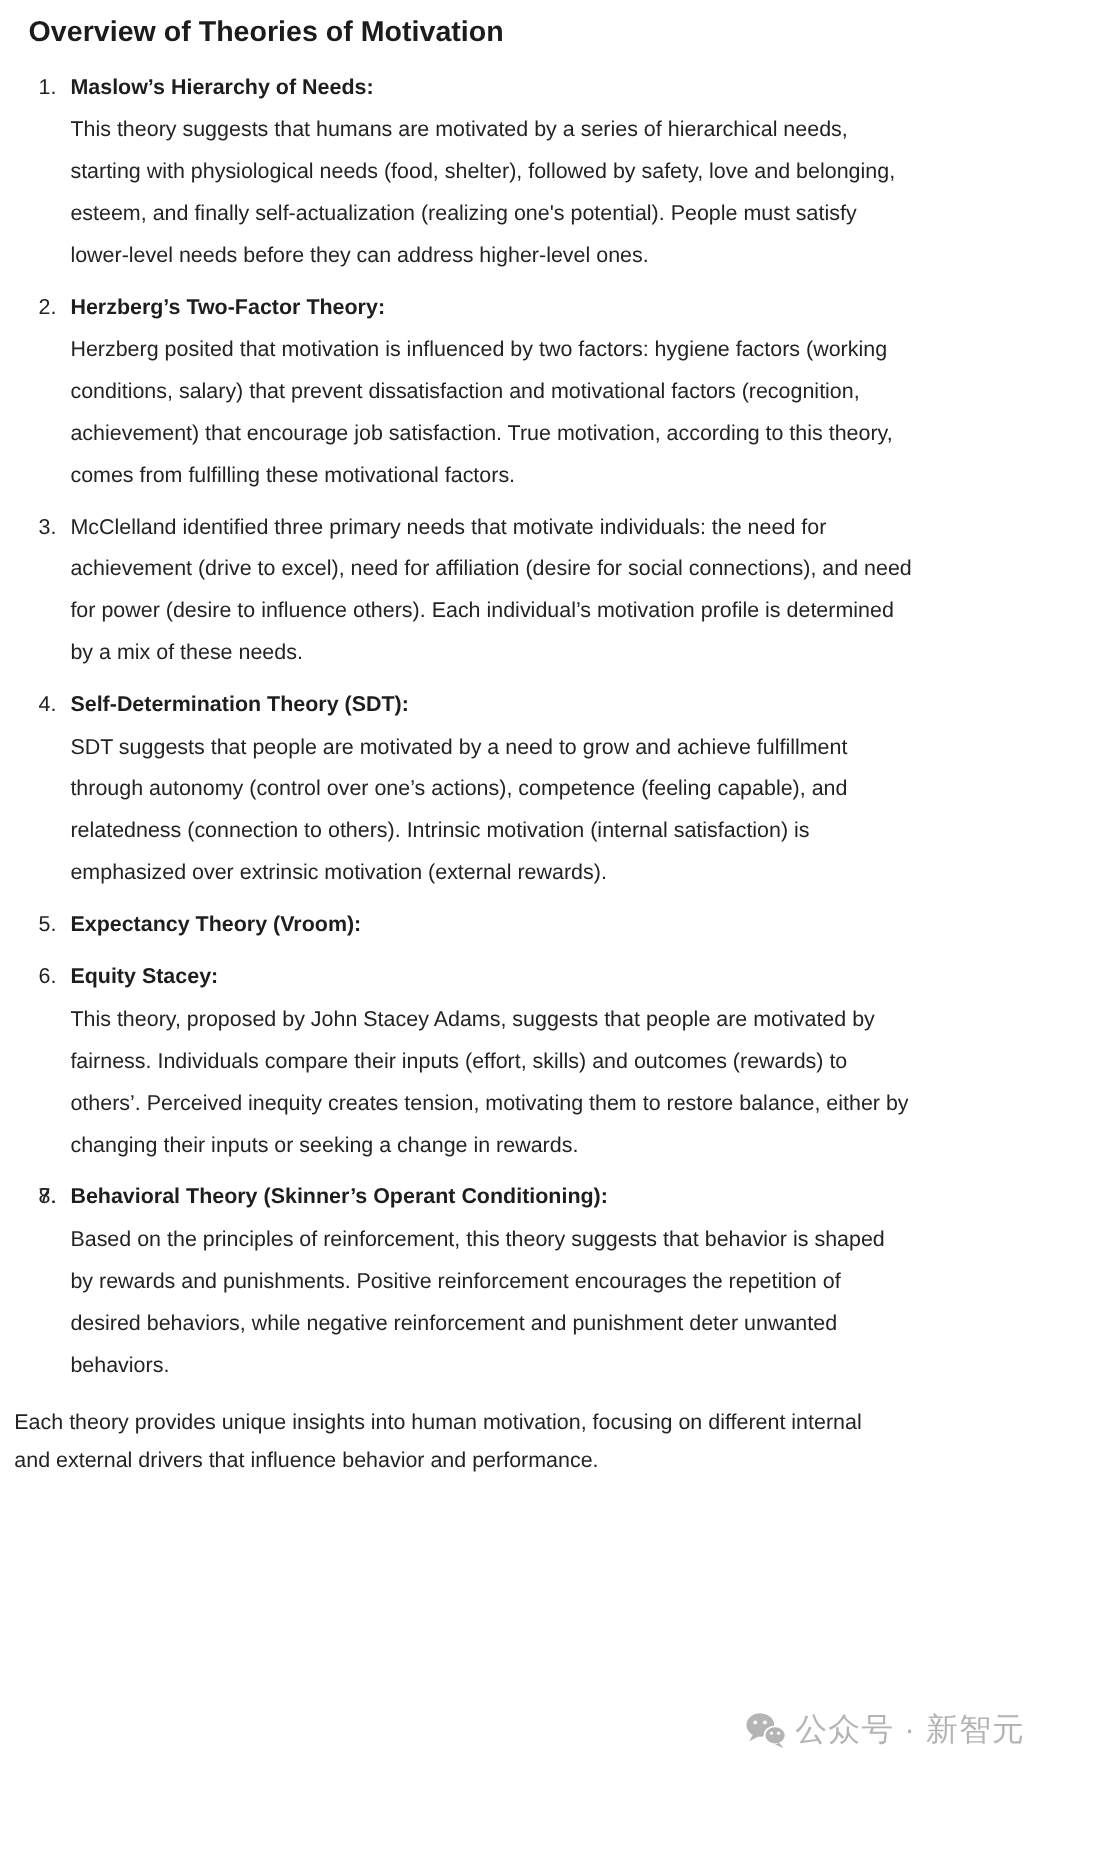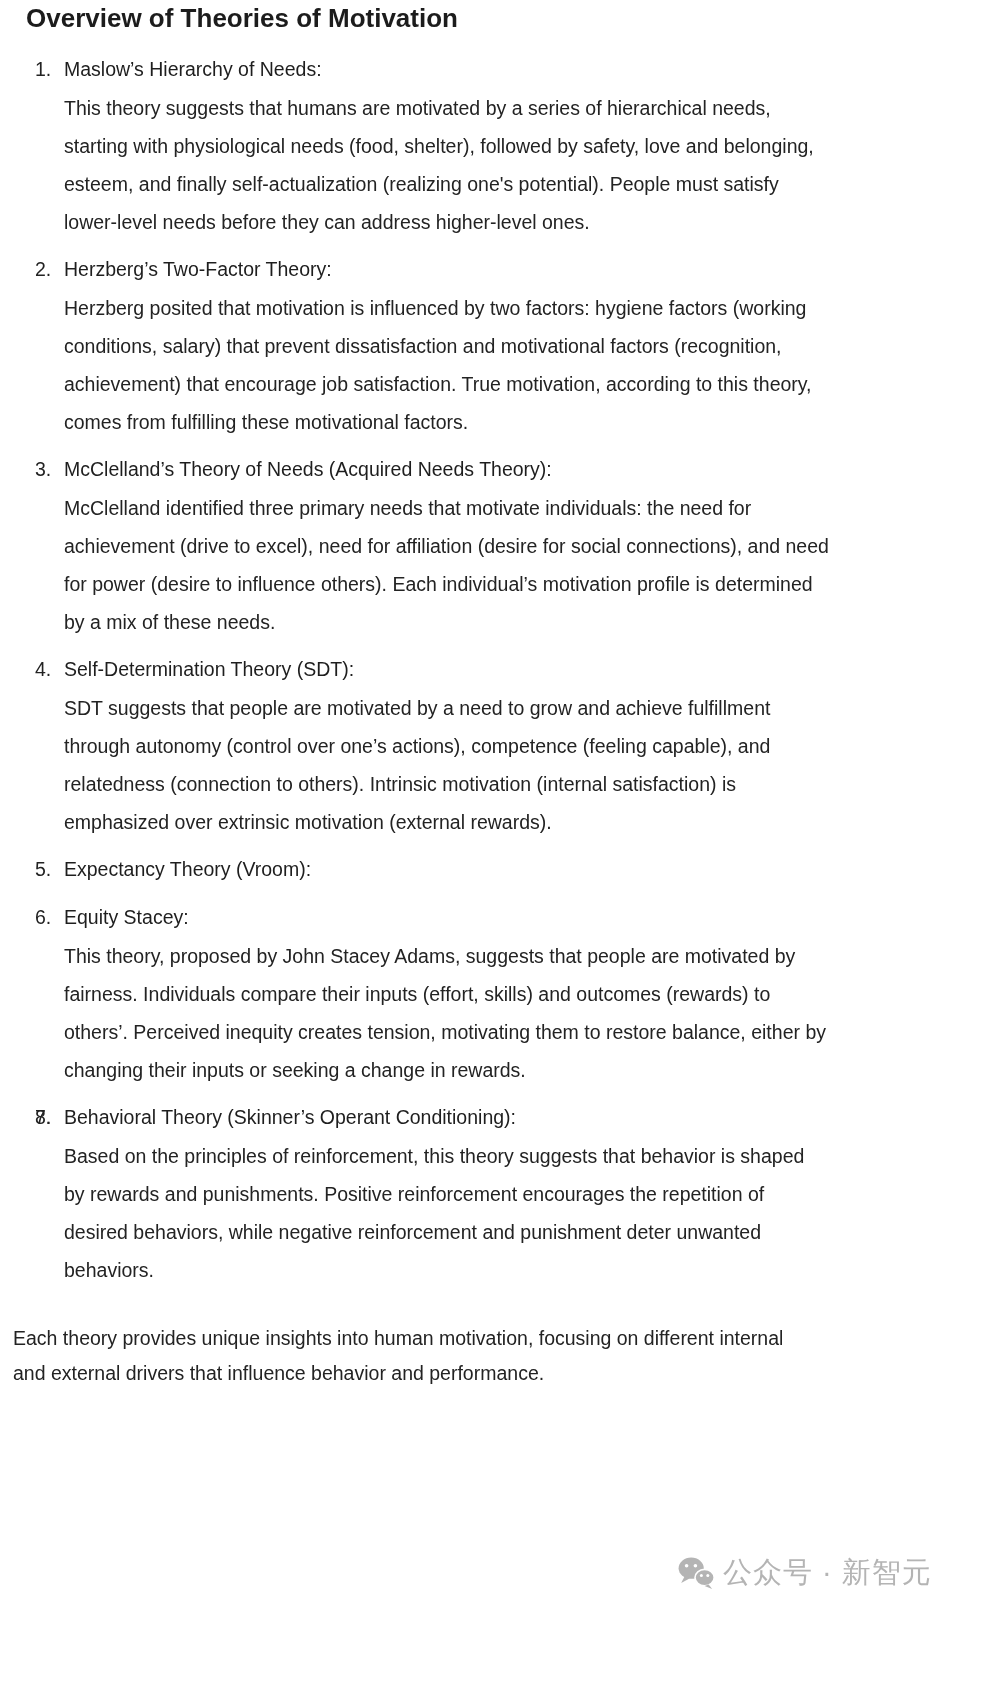--- a/index.html
+++ b/index.html
@@ -7,21 +7,21 @@
   body {
     width:1000px; height:1691px;
     font-family:"Liberation Sans", sans-serif;
     color:#232323;
     overflow:hidden;
     position:relative;
   }
   .page {
     position:relative;
     width:1000px; height:1691px;
-    padding:1px 0 0 13px;
+    padding:11px 0 0 13px;
   }
   .doc-title {
     font-size:26px;
     line-height:34px;
     font-weight:700;
     color:#1c1c1c;
     margin-left:13px;
     margin-bottom:15px;
   }
   ol.theory-list { list-style:none; margin:0; padding:0; }
@@ -31,31 +31,31 @@
     margin-bottom:9px;
     font-size:19.5px;
   }
   .item-num {
     position:absolute;
     left:22px; top:0;
     line-height:39px;
     color:#232323;
   }
   .item-heading {
-    font-weight:400;
+    font-weight:700;
     line-height:39px;
     color:#1e1e1e;
     white-space:pre;
   }
   .item-body {
     line-height:38px;
     white-space:pre;
   }
   .closing {
-    margin-top:32px;
+    margin-top:16px;
     font-size:19.5px;
     line-height:35px;
     white-space:pre;
   }
   .watermark {
     position:absolute;
     left:678px; top:1553px;
     display:flex;
     align-items:center;
     gap:9px;
@@ -88,21 +88,20 @@
       <li class="theory-item">
         <span class="item-num">2.</span>
         <div class="item-heading">Herzberg’s Two-Factor Theory:</div>
         <div class="item-body">Herzberg posited that motivation is influenced by two factors: hygiene factors (working
 conditions, salary) that prevent dissatisfaction and motivational factors (recognition,
 achievement) that encourage job satisfaction. True motivation, according to this theory,
 comes from fulfilling these motivational factors.</div>
       </li>
       <li class="theory-item">
         <span class="item-num">3.</span>
-        <div class="item-heading">McClelland’s Theory of Needs (Acquired Needs Theory):</div>
         <div class="item-body">McClelland identified three primary needs that motivate individuals: the need for
 achievement (drive to excel), need for affiliation (desire for social connections), and need
 for power (desire to influence others). Each individual’s motivation profile is determined
 by a mix of these needs.</div>
       </li>
       <li class="theory-item">
         <span class="item-num">4.</span>
         <div class="item-heading">Self-Determination Theory (SDT):</div>
         <div class="item-body">SDT suggests that people are motivated by a need to grow and achieve fulfillment
 through autonomy (control over one’s actions), competence (feeling capable), and

